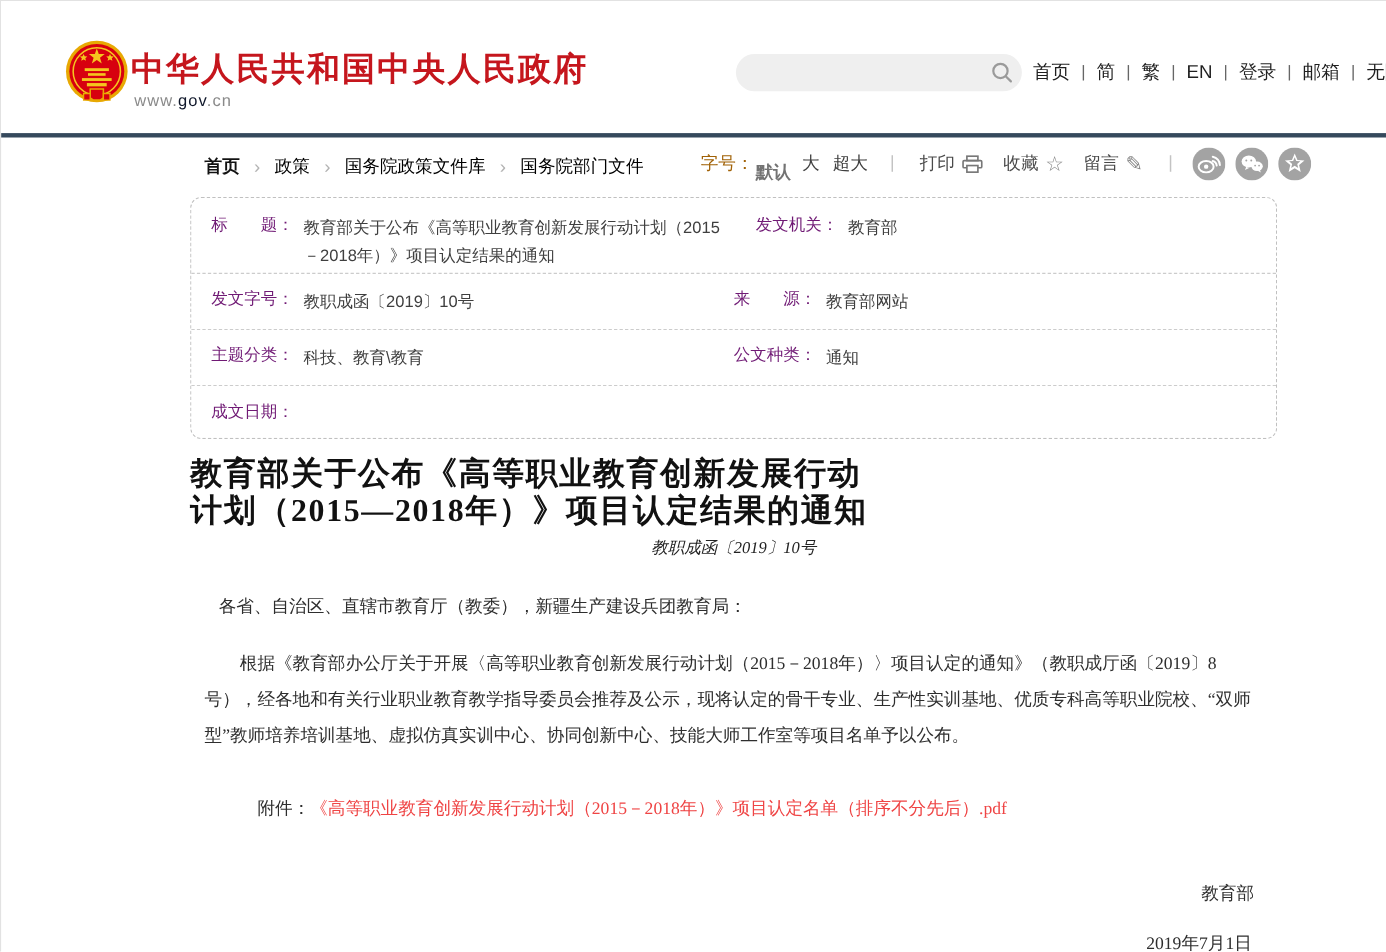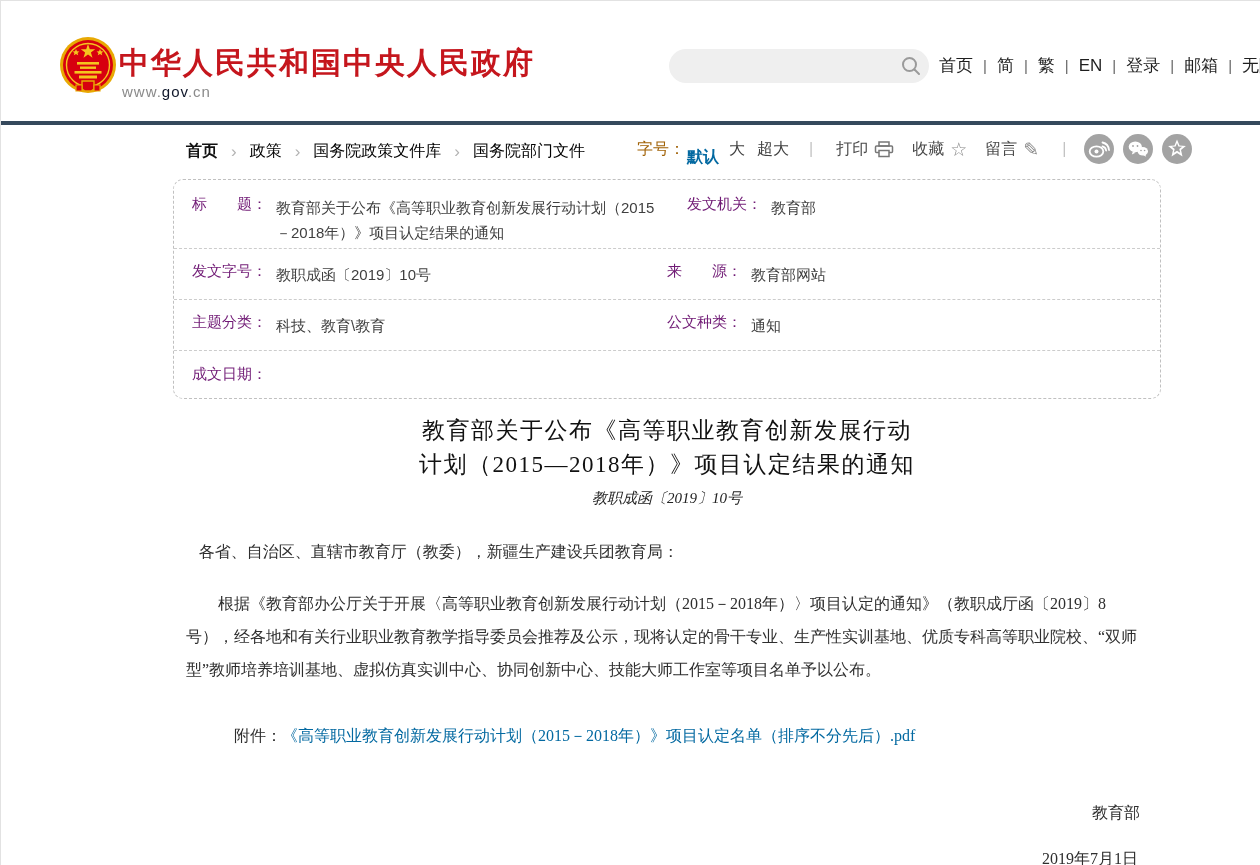--- a/index.html
+++ b/index.html
@@ -31,21 +31,21 @@
   
   .breadcrumb { position:absolute; left:185px; top:140px; display:flex; align-items:center;
                 font-size:16px; color:#333; }
   .breadcrumb a { color:#000000; text-decoration:none; }
   .breadcrumb .home { font-weight:bold; color:#111; }
   .breadcrumb .sep { color:#b3b3b3; margin:0 13px; font-size:17px; }
 
   .tools { position:absolute; left:636px; top:131px; height:34px; display:flex; align-items:center;
            font-size:16px; color:#4a4a4a; }
   .tools .lbl { color:#a16207; }
-  .tools .fz-default { color:#0369a1; font-weight:bold; margin:16px 4px 0 2px; cursor:pointer; }
+  .tools .fz-default { color:#737373; font-weight:bold; margin:16px 4px 0 2px; cursor:pointer; }
   .tools .fz { color:#404040; margin:0 6px; cursor:pointer; }
   .tools .bar { color:#c3c3c3; margin:0 14px; }
   .tools .act { display:flex; align-items:center; margin:0 9px; cursor:pointer; color:#4a4a4a; }
   .tools .act .glyph { margin-left:6px; color:#888; font-size:19px; line-height:1; }
   .tools .act svg { margin-left:6px; }
   .social { display:flex; align-items:center; gap:9px; margin-left:4px; }
   .social .circ { width:30px; height:30px; cursor:pointer; }
 
   
   .meta-box { position:absolute; left:172px; top:178px; width:988px; height:220px;
@@ -57,29 +57,29 @@
   .r4 { height:47px; }
   .cell-l { width:475px; display:flex; }
   .cell-r { flex:1; display:flex; }
   .m-label { width:84px; flex:0 0 84px; color:#701a75; }
   .m-value { flex:1; color:#3f3f3f; line-height:25px; }
   .r1 .cell-r { padding-top:0;margin-left:20px; }
 
   
   .article { position:absolute; left:172px; top:413px; width:988px;
              font-family:"Liberation Serif", serif; color:#2e2e2e; }
-  .doc-title { text-align:center; font-weight:normal; font-size:23px; line-height:34px;
+  .doc-title { text-align:left; font-weight:bold; font-size:29px; line-height:34px;
                letter-spacing:1.5px; color:#111; }
   .doc-title span { display:block; }
   .doc-num { text-align:center; margin-top:7px; font-size:15px; font-style:italic; color:#222; }
   .doc-body { margin-top:27px; padding:0 13px; font-size:16px; line-height:33px; }
   .salutation { text-indent:0.8em; }
   .para { text-indent:2em; margin-top:19px; }
   .attach { text-indent:3em; margin-top:33px; }
-  .attach a { color:#0369a1; text-decoration:none; }
+  .attach a { color:#ef4444; text-decoration:none; }
   .signer { text-align:right; margin-top:44px; padding-right:8px; }
   .sign-date { text-align:right; margin-top:13px; padding-right:10px; }
 </style>
 </head>
 <body>
 
 <div class="header">
   <svg class="emblem" viewBox="0 0 64 68">
     <circle cx="32" cy="30" r="28" fill="#e8a903"></circle>
     <circle cx="32" cy="30" r="25" fill="#d7000f"></circle>

